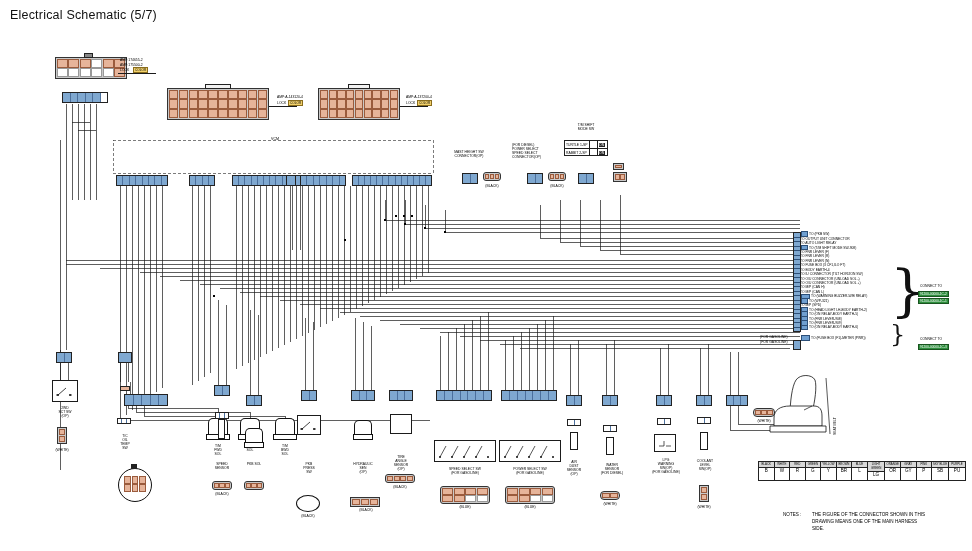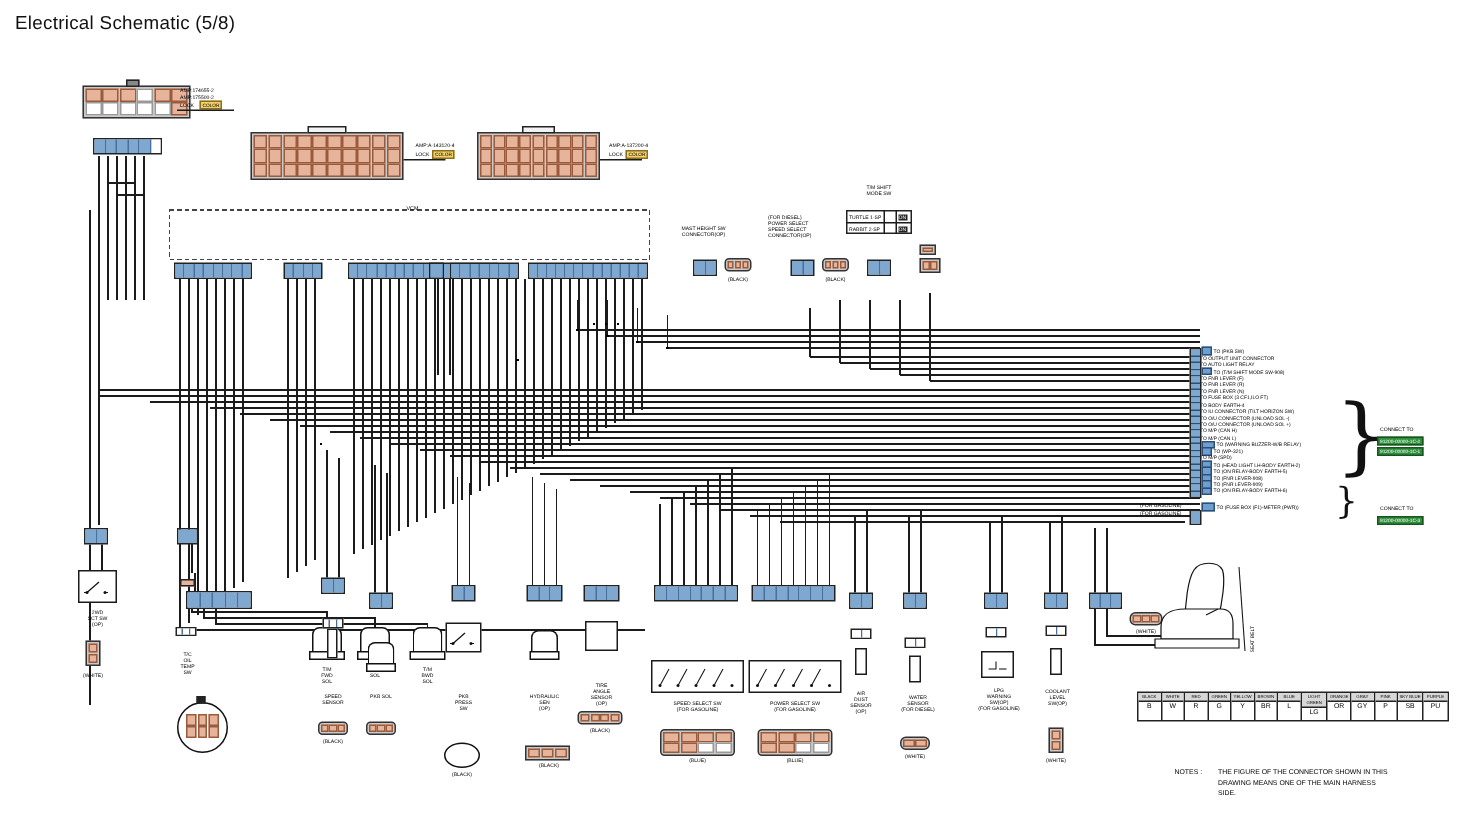--- a/index.html
+++ b/index.html
@@ -55,21 +55,21 @@
   .round{position:absolute;border:1.4px solid #111;border-radius:50%;background:#fff;box-sizing:border-box;}
   .sol{position:absolute;}
   .sol .body{position:absolute;left:0;top:0;width:100%;height:72%;border:.7px solid #111;border-bottom:none;border-radius:5px 5px 0 0;background:#fff;box-sizing:border-box;}
   .sol .base{position:absolute;left:-8%;bottom:0;width:116%;height:28%;border:.7px solid #111;background:#fff;box-sizing:border-box;}
 </style>
 </head>
 <body>
 
 <div id="page">
 
-  <div id="page-title">Electrical Schematic (5/8)</div>
+  <div id="page-title">Electrical Schematic (5/7)</div>
 
   <svg id="canvas" viewBox="0 0 972 551" xmlns="http://www.w3.org/2000/svg">
     <g stroke="#1b1b1b" stroke-width="0.7" fill="none" shape-rendering="crispEdges">
 
       <path d="M66 104 V200"></path>
         <path d="M72 104 V200"></path>
         <path d="M78 104 V200"></path>
       <path d="M84 104 V200"></path>
         <path d="M90 104 V200"></path>
         <path d="M96 104 V200"></path>

